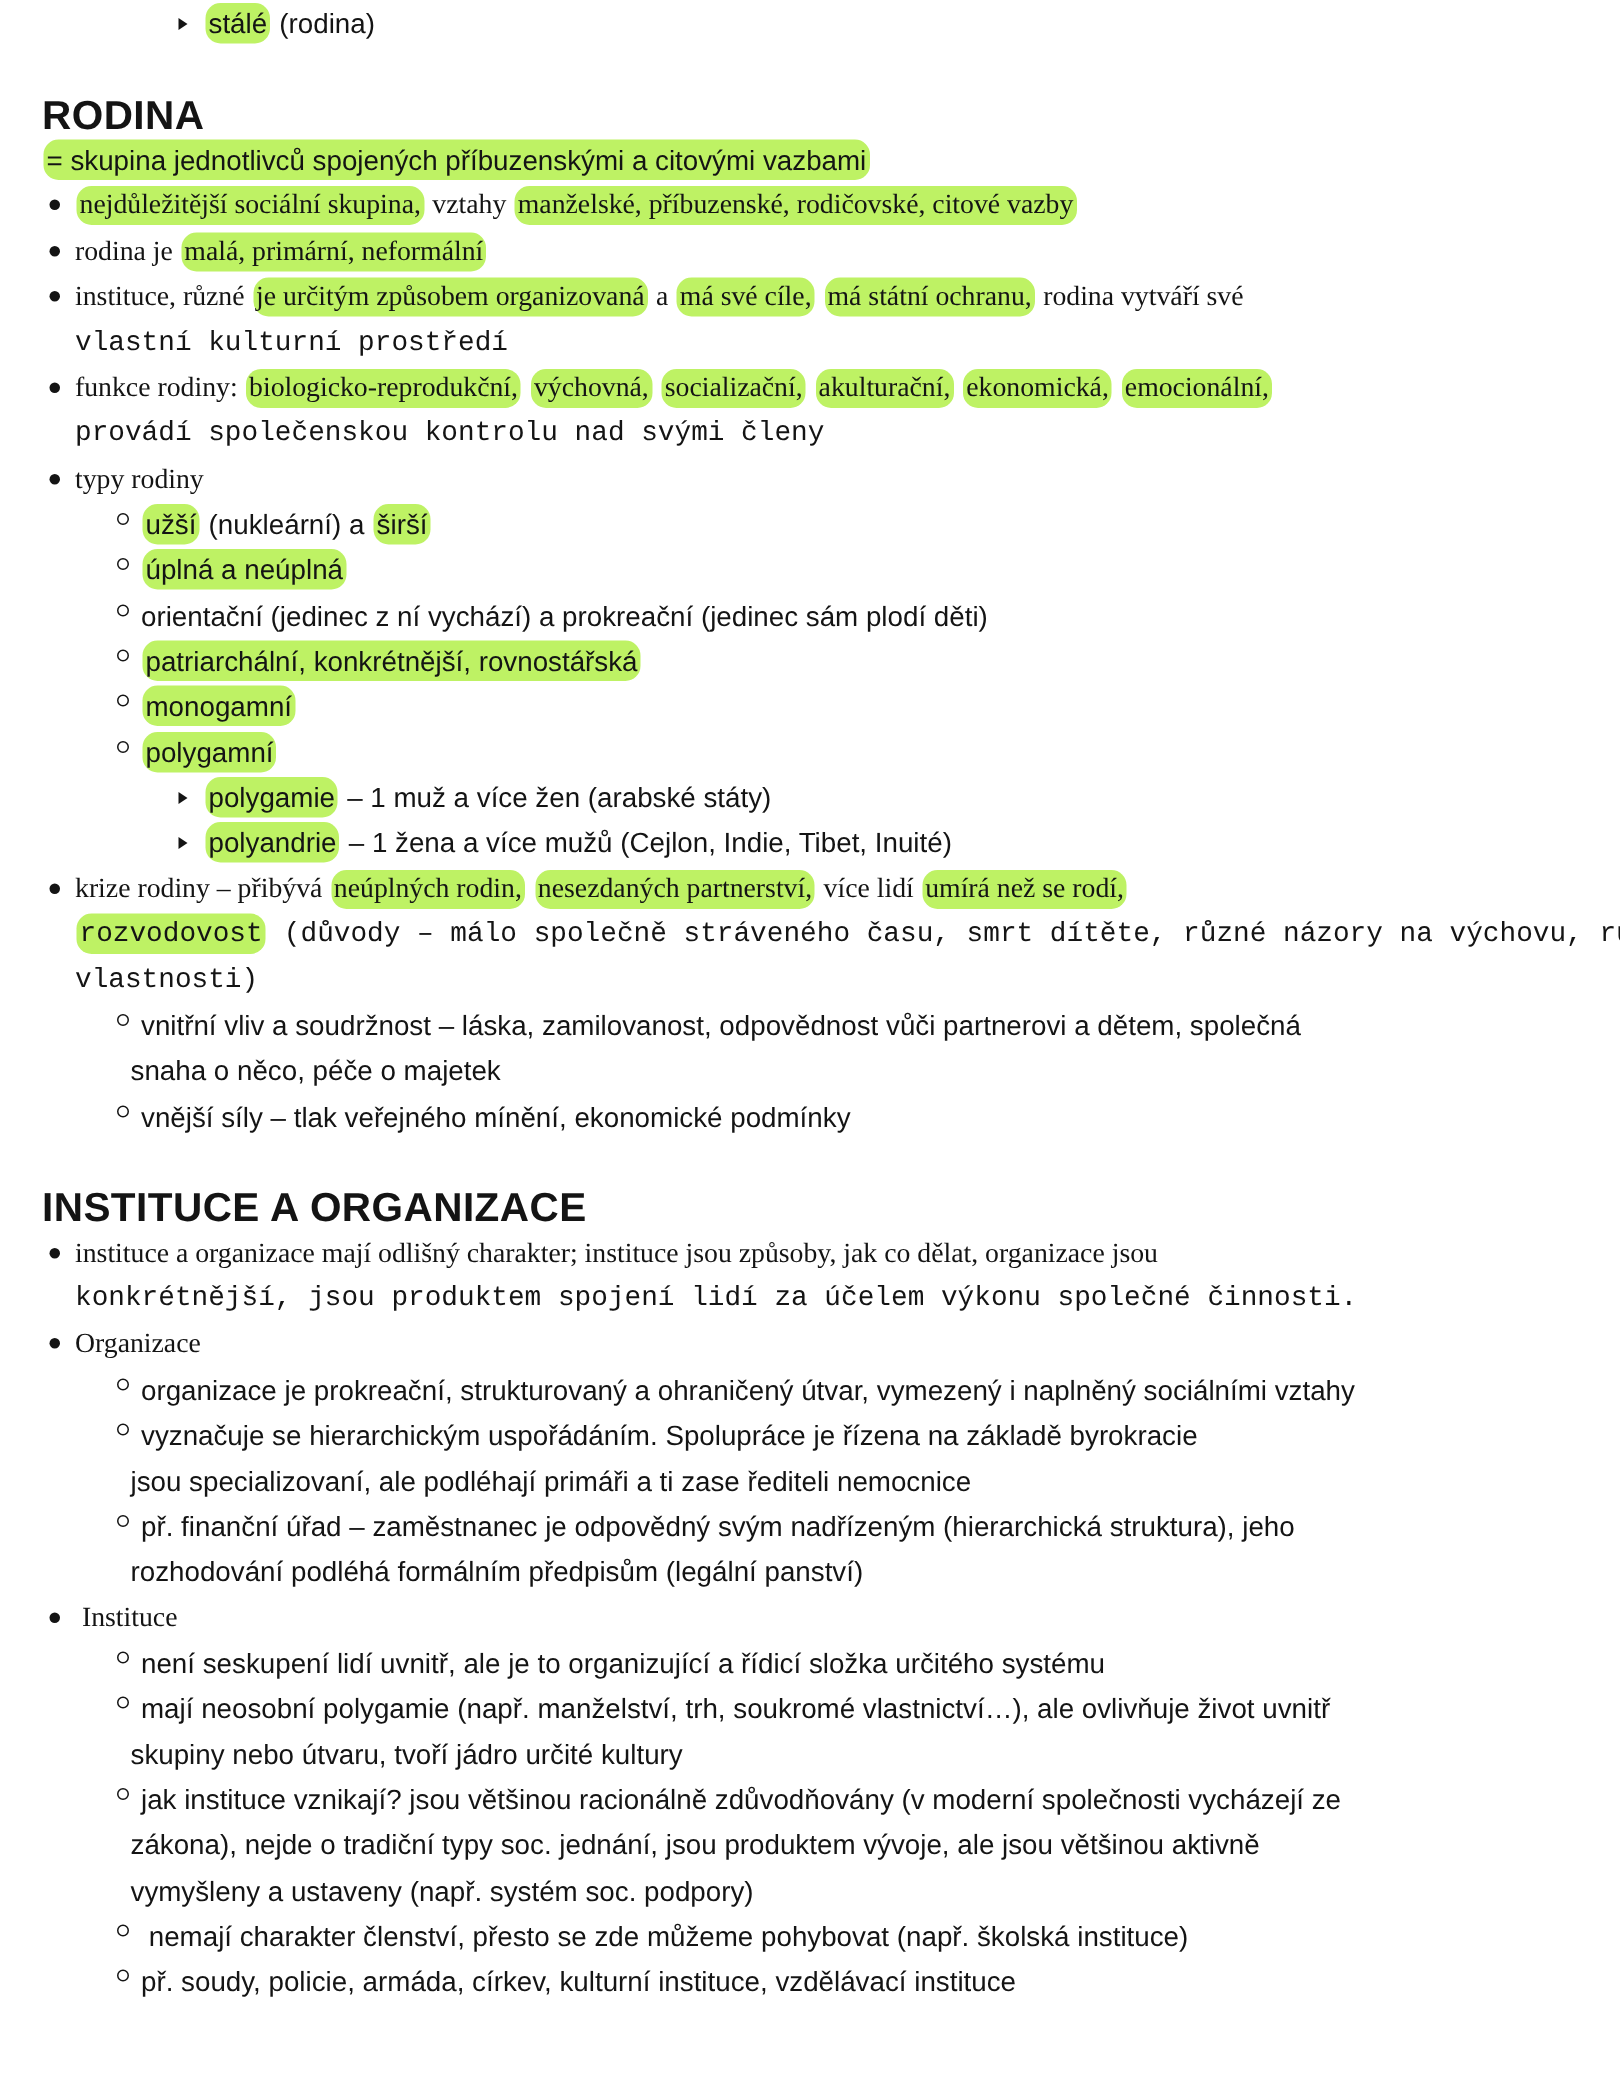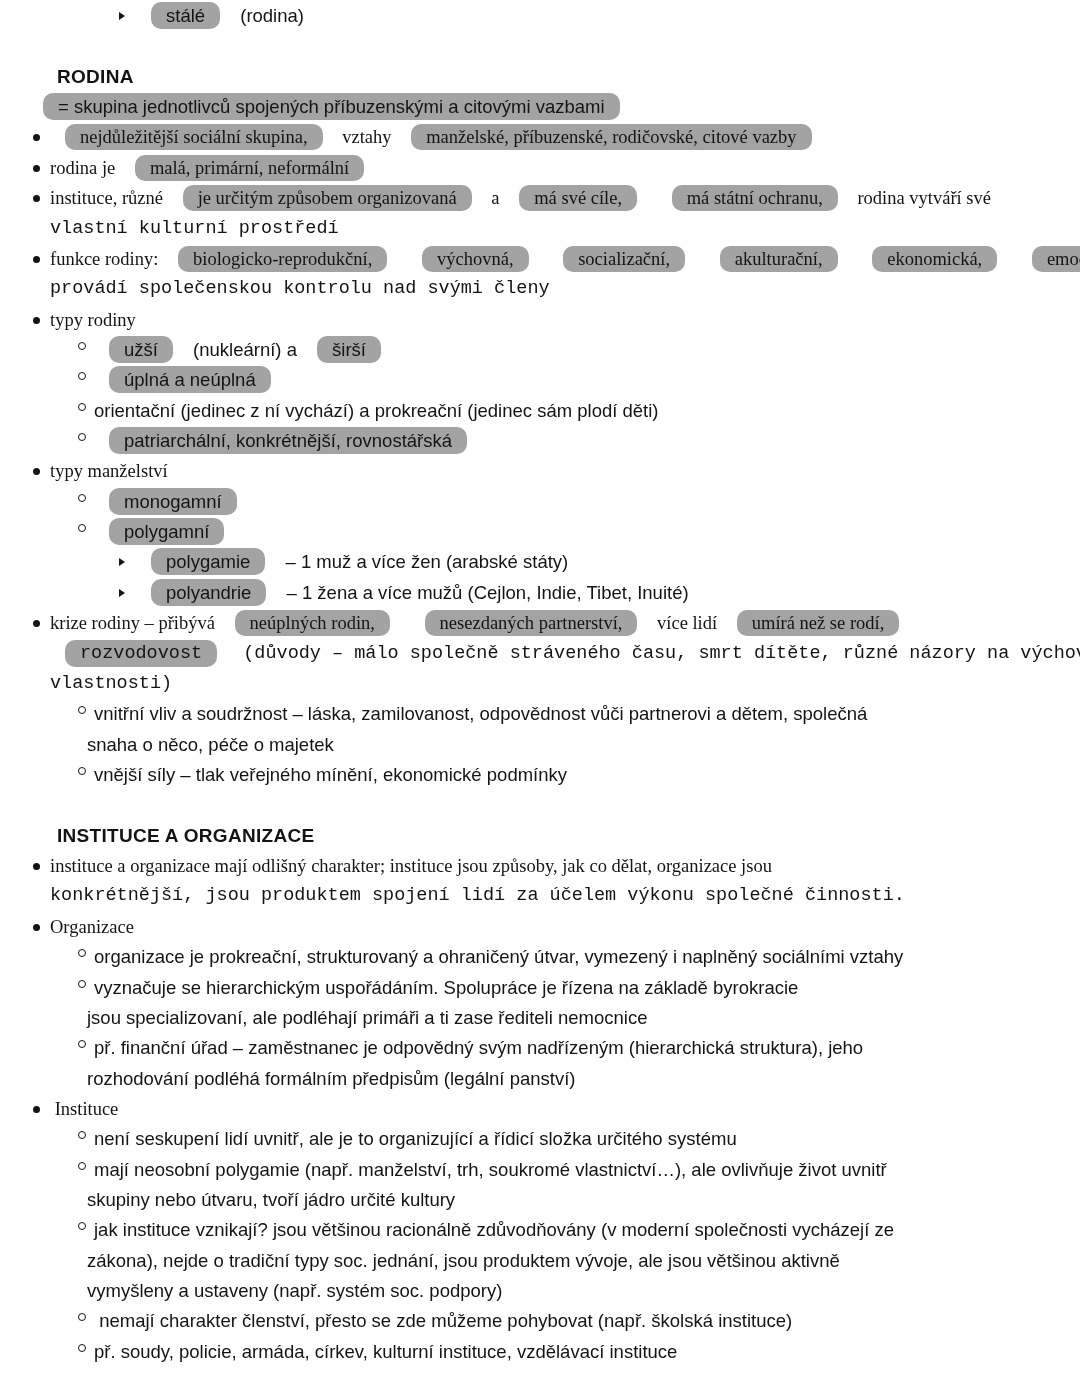--- a/index.html
+++ b/index.html
@@ -11,21 +11,21 @@
     overflow: hidden;
   }
   .doc { padding-top: 1px; }
   .line {
     height: 30.37px;
     line-height: 30.37px;
     font-size: 18.5px;
     white-space: pre;
   }
   .gap { height: 30.37px; }
-  .k-h  { padding-left: 28px; font-weight: 700; font-size: 19px; letter-spacing: 0.3px; margin-left: 29px; }
+  .k-h  { padding-left: 28px; font-weight: 700; font-size: 27px; letter-spacing: 0.3px; }
   .k-p  { padding-left: 28px; }
   .k-b1 { padding-left: 33px; font-family: Liberation Serif, serif; }
   .k-c1 { padding-left: 50px; font-family: Liberation Mono, monospace; }
   .k-b2 { padding-left: 78px; }
   .k-c2 { padding-left: 87px; }
   .k-b3 { padding-left: 119px; }
   .m-disc {
     display: inline-block; width: 7px; height: 7px;
     background: #141414; border-radius: 50%;
     margin-right: 10px; vertical-align: 2px;
@@ -37,24 +37,24 @@
     margin-right: 8px; vertical-align: 6px;
   }
   .m-tri {
     display: inline-block; width: 0; height: 0;
     border-left: 6px solid #141414;
     border-top: 4px solid transparent;
     border-bottom: 4px solid transparent;
     margin-right: 11px; vertical-align: 2px;
   }
   .hl {
-    background: #a3a3a3;
+    background: #bef264;
     border-radius: 10px;
-    padding: 3px 15px;
-    margin: 0 15px;
+    padding: 3px 2px;
+    margin: 0 1px;
   }
 </style>
 </head>
 <body>
 
 <div class="doc" id="doc-root">
     <div class="line k-b3"><span class="m-tri"></span><span class="seg hl">stálé</span><span class="seg"> (rodina)</span></div>
     <div class="gap"></div>
     <div class="line k-h"><span class="seg">RODINA</span></div>
     <div class="line k-p"><span class="seg hl">= skupina jednotlivců spojených příbuzenskými a citovými vazbami</span></div>
@@ -62,21 +62,20 @@
     <div class="line k-b1"><span class="m-disc"></span><span class="seg">rodina je </span><span class="seg hl">malá, primární, neformální</span></div>
     <div class="line k-b1"><span class="m-disc"></span><span class="seg">instituce, různé </span><span class="seg hl">je určitým způsobem organizovaná</span><span class="seg"> a </span><span class="seg hl">má své cíle,</span><span class="seg"> </span><span class="seg hl">má státní ochranu,</span><span class="seg"> rodina vytváří své</span></div>
     <div class="line k-c1"><span class="seg">vlastní kulturní prostředí</span></div>
     <div class="line k-b1"><span class="m-disc"></span><span class="seg">funkce rodiny: </span><span class="seg hl">biologicko-reprodukční,</span><span class="seg"> </span><span class="seg hl">výchovná,</span><span class="seg"> </span><span class="seg hl">socializační,</span><span class="seg"> </span><span class="seg hl">akulturační,</span><span class="seg"> </span><span class="seg hl">ekonomická,</span><span class="seg"> </span><span class="seg hl">emocionální,</span></div>
     <div class="line k-c1"><span class="seg">provádí společenskou kontrolu nad svými členy</span></div>
     <div class="line k-b1"><span class="m-disc"></span><span class="seg">typy rodiny</span></div>
     <div class="line k-b2"><span class="m-circle"></span><span class="seg hl">užší</span><span class="seg"> (nukleární) a </span><span class="seg hl">širší</span></div>
     <div class="line k-b2"><span class="m-circle"></span><span class="seg hl">úplná a neúplná</span></div>
     <div class="line k-b2"><span class="m-circle"></span><span class="seg">orientační (jedinec z ní vychází) a prokreační (jedinec sám plodí děti)</span></div>
     <div class="line k-b2"><span class="m-circle"></span><span class="seg hl">patriarchální, konkrétnější, rovnostářská</span></div>
-    <div class="line k-b1"><span class="m-disc"></span><span class="seg">typy manželství</span></div>
     <div class="line k-b2"><span class="m-circle"></span><span class="seg hl">monogamní</span></div>
     <div class="line k-b2"><span class="m-circle"></span><span class="seg hl">polygamní</span></div>
     <div class="line k-b3"><span class="m-tri"></span><span class="seg hl">polygamie</span><span class="seg"> – 1 muž a více žen (arabské státy)</span></div>
     <div class="line k-b3"><span class="m-tri"></span><span class="seg hl">polyandrie</span><span class="seg"> – 1 žena a více mužů (Cejlon, Indie, Tibet, Inuité)</span></div>
     <div class="line k-b1"><span class="m-disc"></span><span class="seg">krize rodiny – přibývá </span><span class="seg hl">neúplných rodin,</span><span class="seg"> </span><span class="seg hl">nesezdaných partnerství,</span><span class="seg"> více lidí </span><span class="seg hl">umírá než se rodí,</span></div>
     <div class="line k-c1"><span class="seg hl">rozvodovost</span><span class="seg"> (důvody – málo společně stráveného času, smrt dítěte, různé názory na výchovu, různé</span></div>
     <div class="line k-c1"><span class="seg">vlastnosti)</span></div>
     <div class="line k-b2"><span class="m-circle"></span><span class="seg">vnitřní vliv a soudržnost – láska, zamilovanost, odpovědnost vůči partnerovi a dětem, společná</span></div>
     <div class="line k-c2"><span class="seg">snaha o něco, péče o majetek</span></div>
     <div class="line k-b2"><span class="m-circle"></span><span class="seg">vnější síly – tlak veřejného mínění, ekonomické podmínky</span></div>

